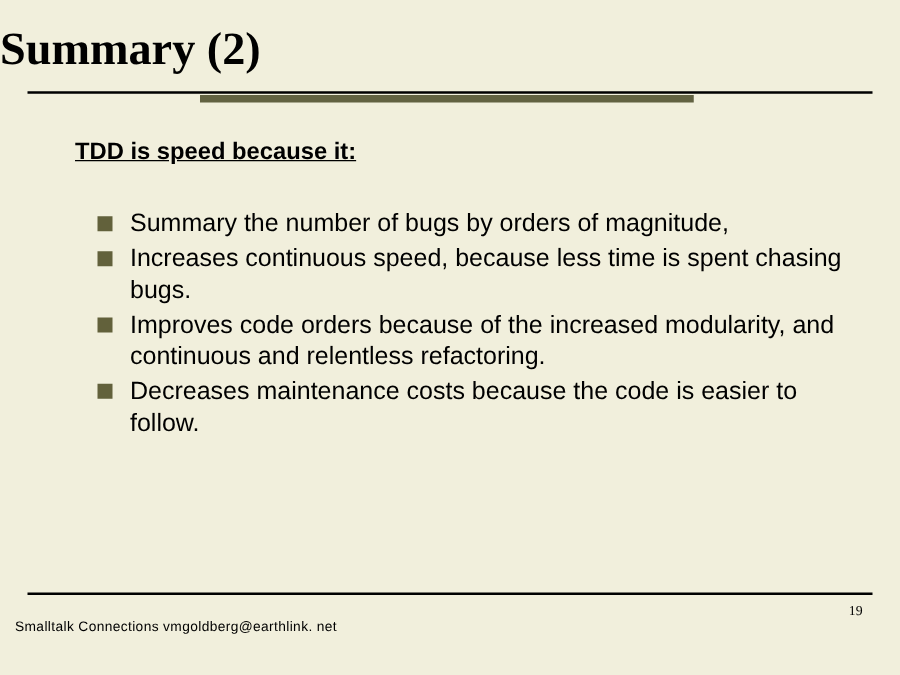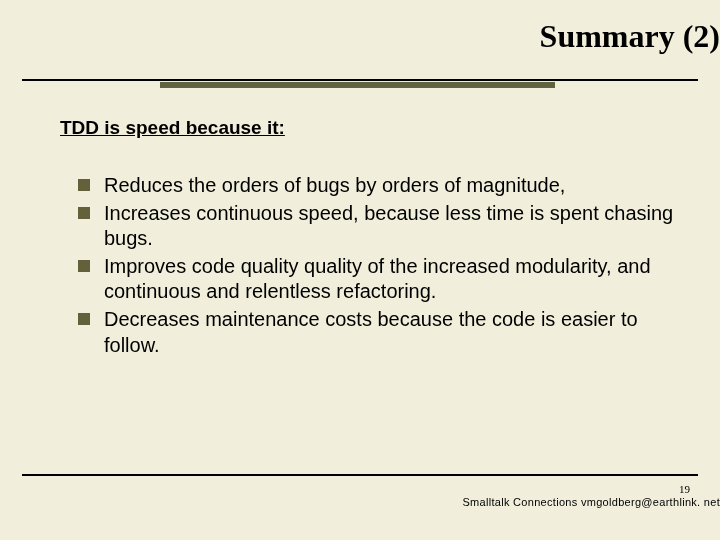--- a/index.html
+++ b/index.html
@@ -11,24 +11,24 @@
   }
   .slide {
     width: 720px;
     height: 540px;
     position: relative;
     padding-top: 18px;
   }
   .title {
     font-family: "Times New Roman", Times, serif;
     font-weight: bold;
-    font-size: 32px;
+    font-size: 37px;
     color: #000;
-    text-align: right;
-    margin-bottom: 24px;
+    text-align: left;
+    margin-bottom: 12px;
   }
   .title-divider {
     position: relative;
     height: 8px;
     margin-bottom: 30px;
   }
   .title-divider .thin-line {
     position: absolute;
     left: 22px;
     right: 22px;
@@ -76,21 +76,21 @@
     left: 22px;
     right: 22px;
     bottom: 64px;
     border-top: 2px solid #000;
   }
   .footer-text {
     position: absolute;
     left: 12px;
     right: 0;
     bottom: 32px;
-    text-align: right;
+    text-align: left;
     font-size: 11px;
     color: #000;
     letter-spacing: 0.3px;
   }
   .page-number {
     position: absolute;
     right: 30px;
     bottom: 45px;
     font-size: 11px;
     color: #000;
@@ -107,29 +107,29 @@
   <div class="title-divider">
     <div class="thin-line"></div>
     <div class="thick-bar"></div>
   </div>
 
   <div class="subhead">TDD is speed because it:</div>
 
   <div class="bullets">
     <div class="bullet">
       <span class="sq"></span>
-      <span>Reduces the orders of bugs by orders of magnitude,</span>
+      <span>Summary the number of bugs by orders of magnitude,</span>
     </div>
     <div class="bullet">
       <span class="sq"></span>
       <span>Increases continuous speed, because less time is spent chasing bugs.</span>
     </div>
     <div class="bullet">
       <span class="sq"></span>
-      <span>Improves code quality quality of the increased modularity, and continuous and relentless refactoring.</span>
+      <span>Improves code orders because of the increased modularity, and continuous and relentless refactoring.</span>
     </div>
     <div class="bullet">
       <span class="sq"></span>
       <span>Decreases maintenance costs because the code is easier to follow.</span>
     </div>
   </div>
 
   <div class="footer-line"></div>
   <div class="footer-text">Smalltalk Connections  vmgoldberg@earthlink. net</div>
   <div class="page-number">19</div>

